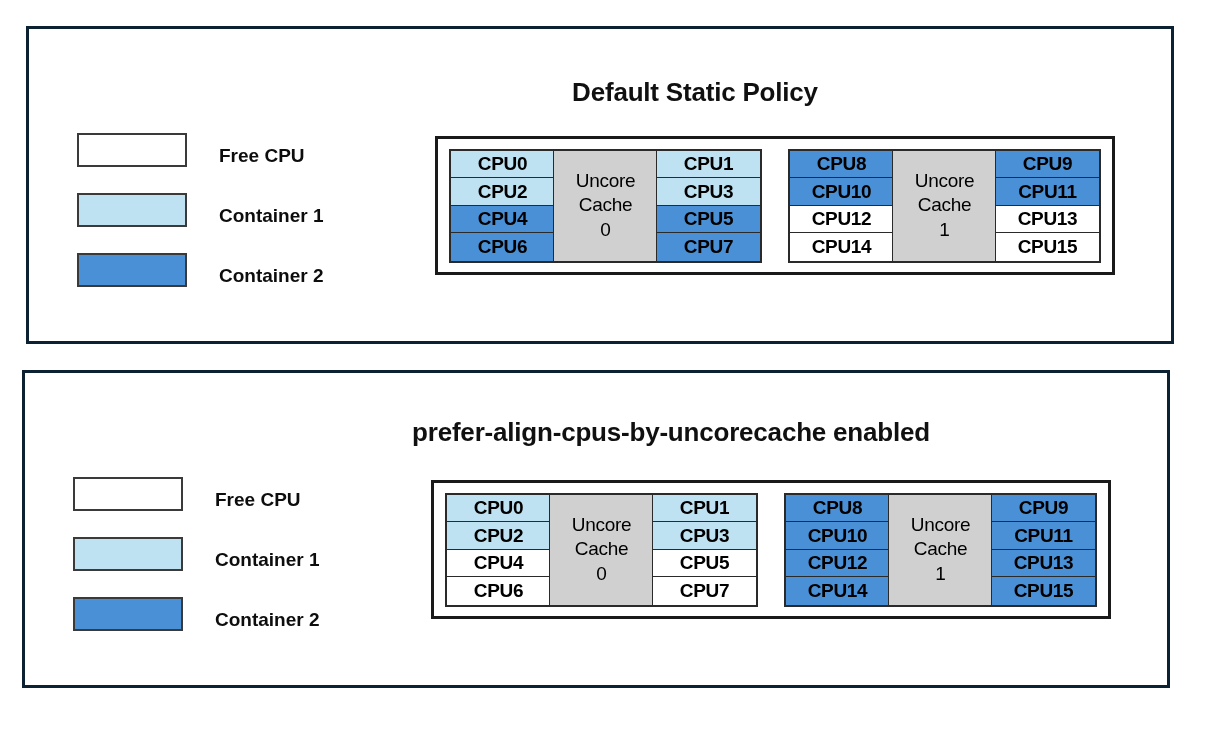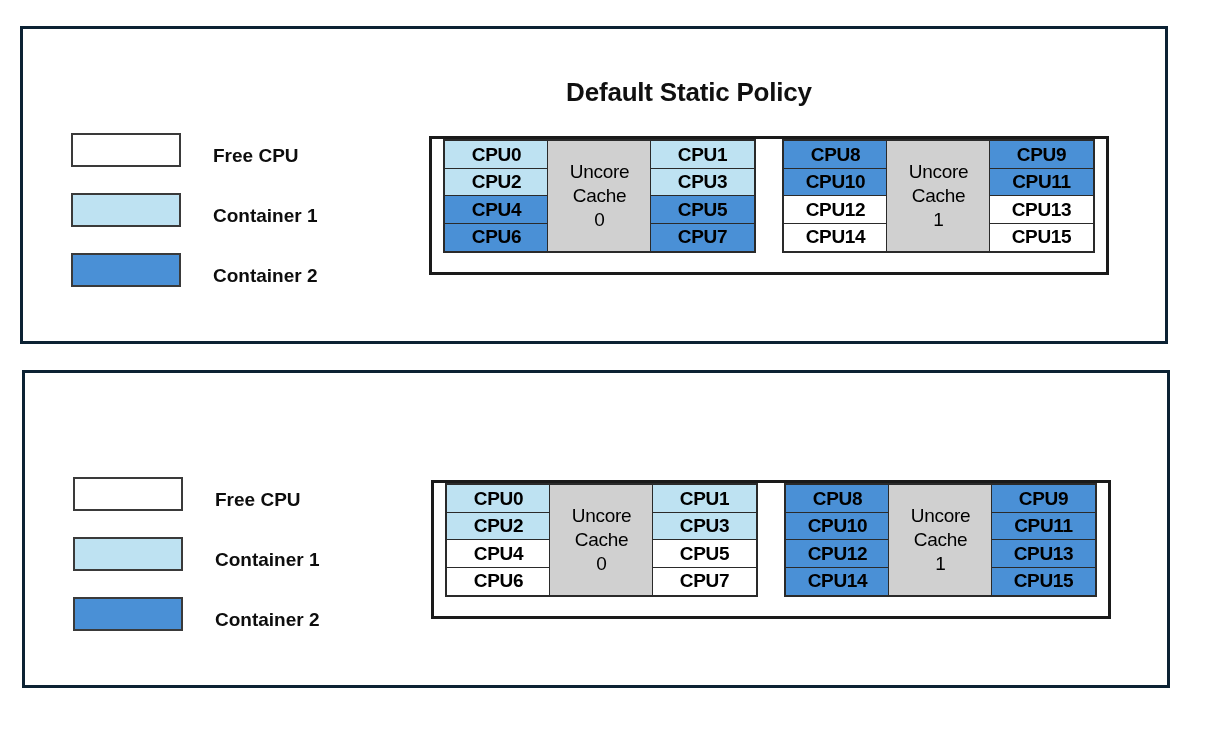--- a/index.html
+++ b/index.html
@@ -16,21 +16,21 @@
     overflow: hidden;
   }
 
   
   .panel {
     position: absolute;
     border: 3px solid #0c2233;
     background: #ffffff;
     box-sizing: border-box;
   }
-  #panel-top    { left: 20px;  top: 26px;  width: 1148px; height: 318px; }
+  #panel-top    { left: 26px;  top: 26px;  width: 1148px; height: 318px; }
   #panel-bottom { left: 22px;  top: 370px; width: 1148px; height: 318px; }
 
   
   .panel-title {
     position: absolute;
     left: 0;
     right: 0;
     text-align: center;
     font-weight: bold;
     color: #101010;
@@ -69,20 +69,21 @@
   .cpu-grid {
     position: absolute;
     left: 406px;
     top: 107px;
     width: 680px;
     height: 139px;
     border: 3px solid #1a1a1a;
     background: #ffffff;
     box-sizing: border-box;
     display: flex;
+    align-items: center;
     padding: 0 11px;
     gap: 26px;
   }
   .cluster {
     display: flex;
     border: 2px solid #2a2a2a;
     box-sizing: border-box;
     height: 114px;
     flex: 1 1 0;
   }
@@ -187,20 +188,21 @@
         <div class="cpu-cell" style="background-color: rgb(255, 255, 255);">CPU13</div>
         <div class="cpu-cell" style="background-color: rgb(255, 255, 255);">CPU15</div>
       </div>
     </div>
 
   </div>
 </div>
 
 <div class="panel" id="panel-bottom">
 
+  <div class="panel-title" id="title-bottom">prefer-align-cpus-by-uncorecache enabled</div>
 
   <div class="legend">
     <div class="legend-row">
       <div class="legend-swatch" style="background-color: rgb(255, 255, 255);"></div>
       <div class="legend-label">Free CPU</div>
     </div>
     <div class="legend-row">
       <div class="legend-swatch" style="background-color: rgb(190, 226, 242);"></div>
       <div class="legend-label">Container 1</div>
     </div>

